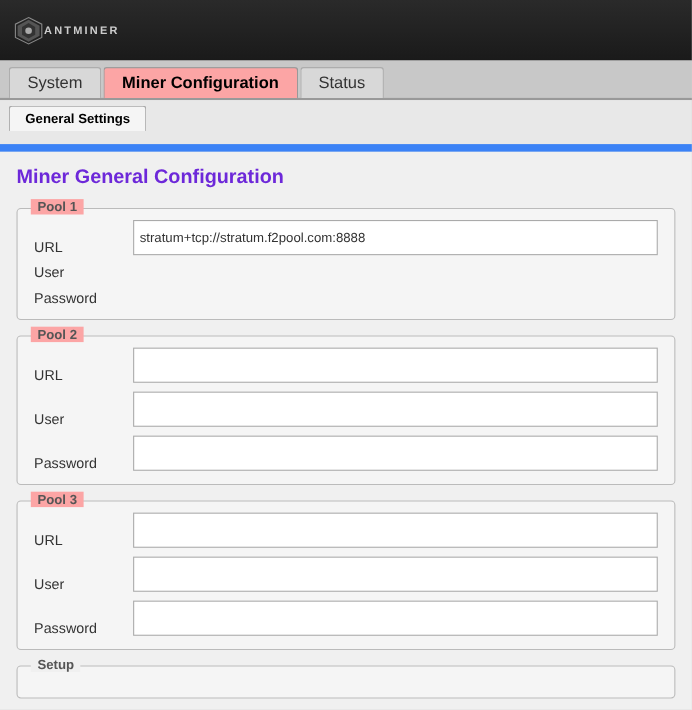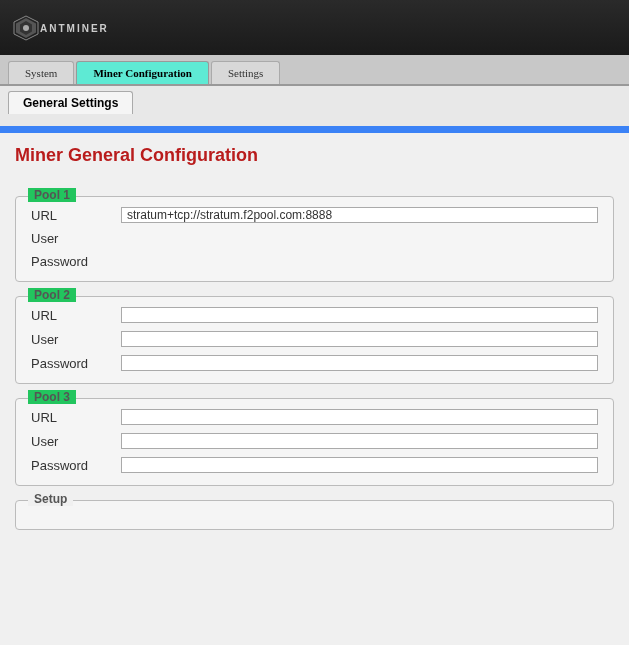--- a/index.html
+++ b/index.html
@@ -45,27 +45,26 @@
       display: flex;
       padding: 6px 8px 0 8px;
       gap: 2px;
     }
     .nav-tab {
       padding: 5px 16px;
       background: #d8d8d8;
       border: 1px solid #aaa;
       border-bottom: none;
       cursor: pointer;
-      font-size: 11px;
+      font-size: 15px;
       color: #333;
       border-radius: 3px 3px 0 0;
-      font-family: Liberation Serif, serif;
     }
     .nav-tab.active {
-      background: #5eead4;
+      background: #fca5a5;
       border-color: #999;
       font-weight: bold;
       color: #000;
     }
 
     
     .sub-tabs {
       background: #e8e8e8;
       border-bottom: 7px solid #3b82f6;
       padding: 5px 8px 12px 8px;
@@ -91,39 +90,39 @@
     .content {
       background: #f0f0f0;
       padding: 12px 15px;
       height: calc(645px - 55px - 38px - 32px);
       overflow-y: auto;
     }
 
     .page-title {
       font-size: 18px;
       font-weight: bold;
-      color: #b91c1c;
-      margin-bottom: 24px;
+      color: #6d28d9;
+      margin-bottom: 12px;
       padding-bottom: 6px;
     }
 
     
     .pool-section {
       border: 1px solid #bbb;
       border-radius: 4px;
       margin-bottom: 14px;
       background: #f5f5f5;
       padding: 10px 15px 12px 15px;
       position: relative;
     }
     .pool-legend {
       position: absolute;
       top: -9px;
       left: 12px;
-      background: #22c55e;
+      background: #fca5a5;
       padding: 0 6px;
       font-size: 12px;
       font-weight: bold;
       color: #555;
     }
 
     .field-row {
       display: flex;
       align-items: flex-end;
       margin-bottom: 8px;
@@ -131,21 +130,21 @@
     .field-row:last-child {
       margin-bottom: 0;
     }
     .field-label {
       width: 90px;
       font-size: 13px;
       color: #333;
     }
     .field-input {
       flex: 1;
-      height: 16px;
+      height: 32px;
       border: 1px solid #aaa;
       background: white;
       padding: 2px 5px;
       font-size: 12px;
       color: #333;
       outline: none;
     }
 
     
     .setup-section {
@@ -190,21 +189,21 @@
       <polygon points="14,7 20,10.5 20,17.5 14,21 8,17.5 8,10.5" fill="#333"></polygon>
       <circle cx="14" cy="14" r="3" fill="#aaa"></circle>
     </svg>
     <span class="logo-text">ANTMINER</span>
   </div>
 </div>
 
 <div class="nav-tabs">
   <div class="nav-tab">System</div>
   <div class="nav-tab active">Miner Configuration</div>
-  <div class="nav-tab">Settings</div>
+  <div class="nav-tab">Status</div>
 </div>
 
 <div class="sub-tabs">
   <div class="sub-tab active">General Settings</div>
 </div>
 
 <div class="content">
   <div class="page-title">Miner General Configuration</div>
 
   <div class="pool-section">

